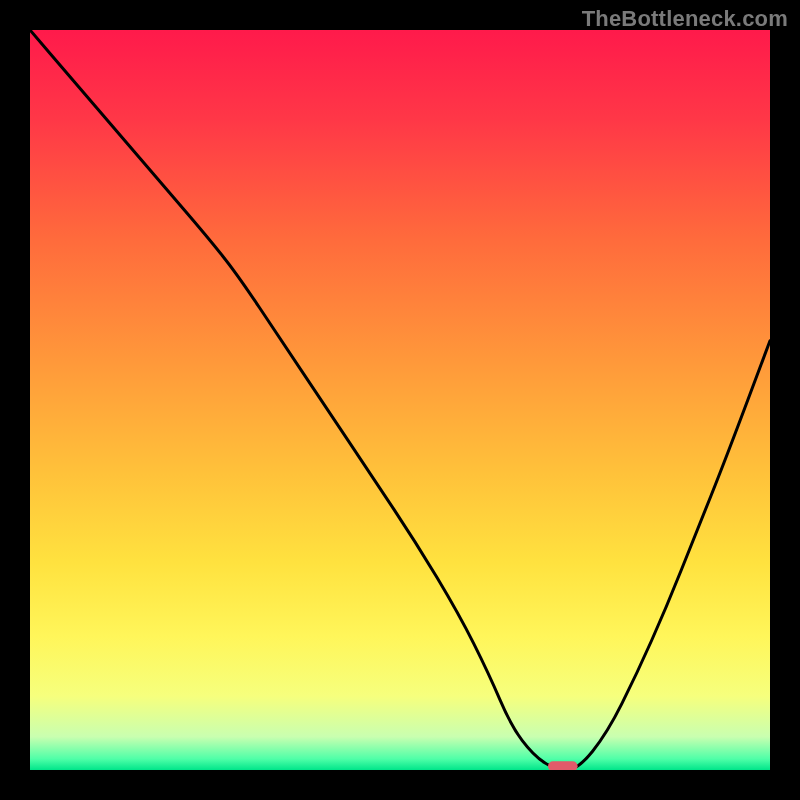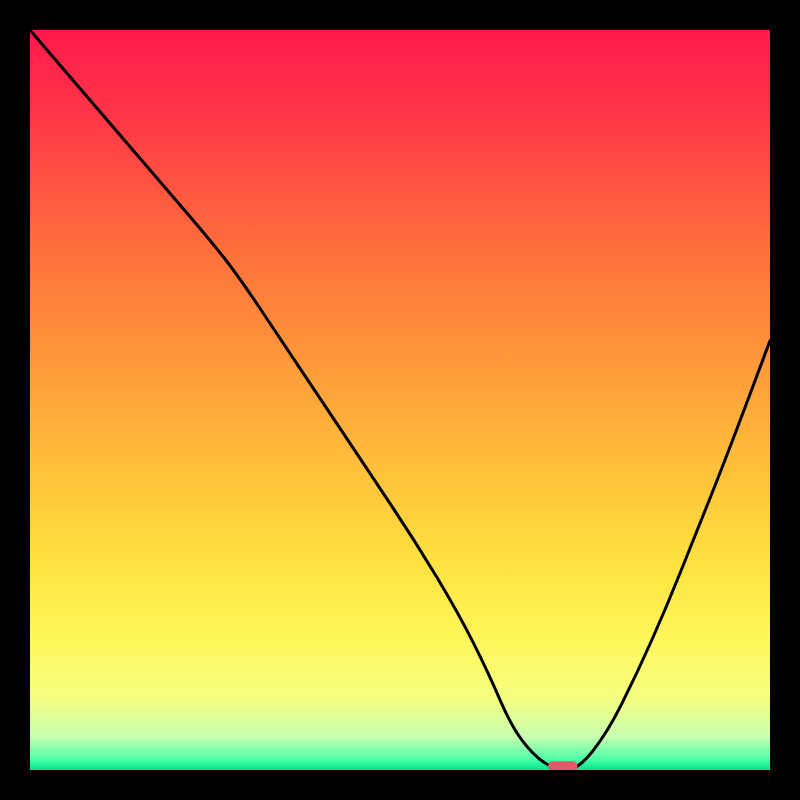--- a/index.html
+++ b/index.html
@@ -40,20 +40,21 @@
     display: block;
     width: 100%;
     height: 100%;
   }
 </style>
 </head>
 <body>
 
 <div class="frame">
 
+  <div class="watermark">TheBottleneck.com</div>
 
   <div class="plot">
     <svg viewBox="0 0 740 740" preserveAspectRatio="none">
       <defs>
         <linearGradient id="bg" x1="0" y1="0" x2="0" y2="1">
 
         <stop offset="0.0%" stop-color="#ff1a4b"></stop>
             <stop offset="12.0%" stop-color="#ff3747"></stop>
             <stop offset="28.0%" stop-color="#ff6a3c"></stop>
             <stop offset="45.0%" stop-color="#ff993a"></stop>

